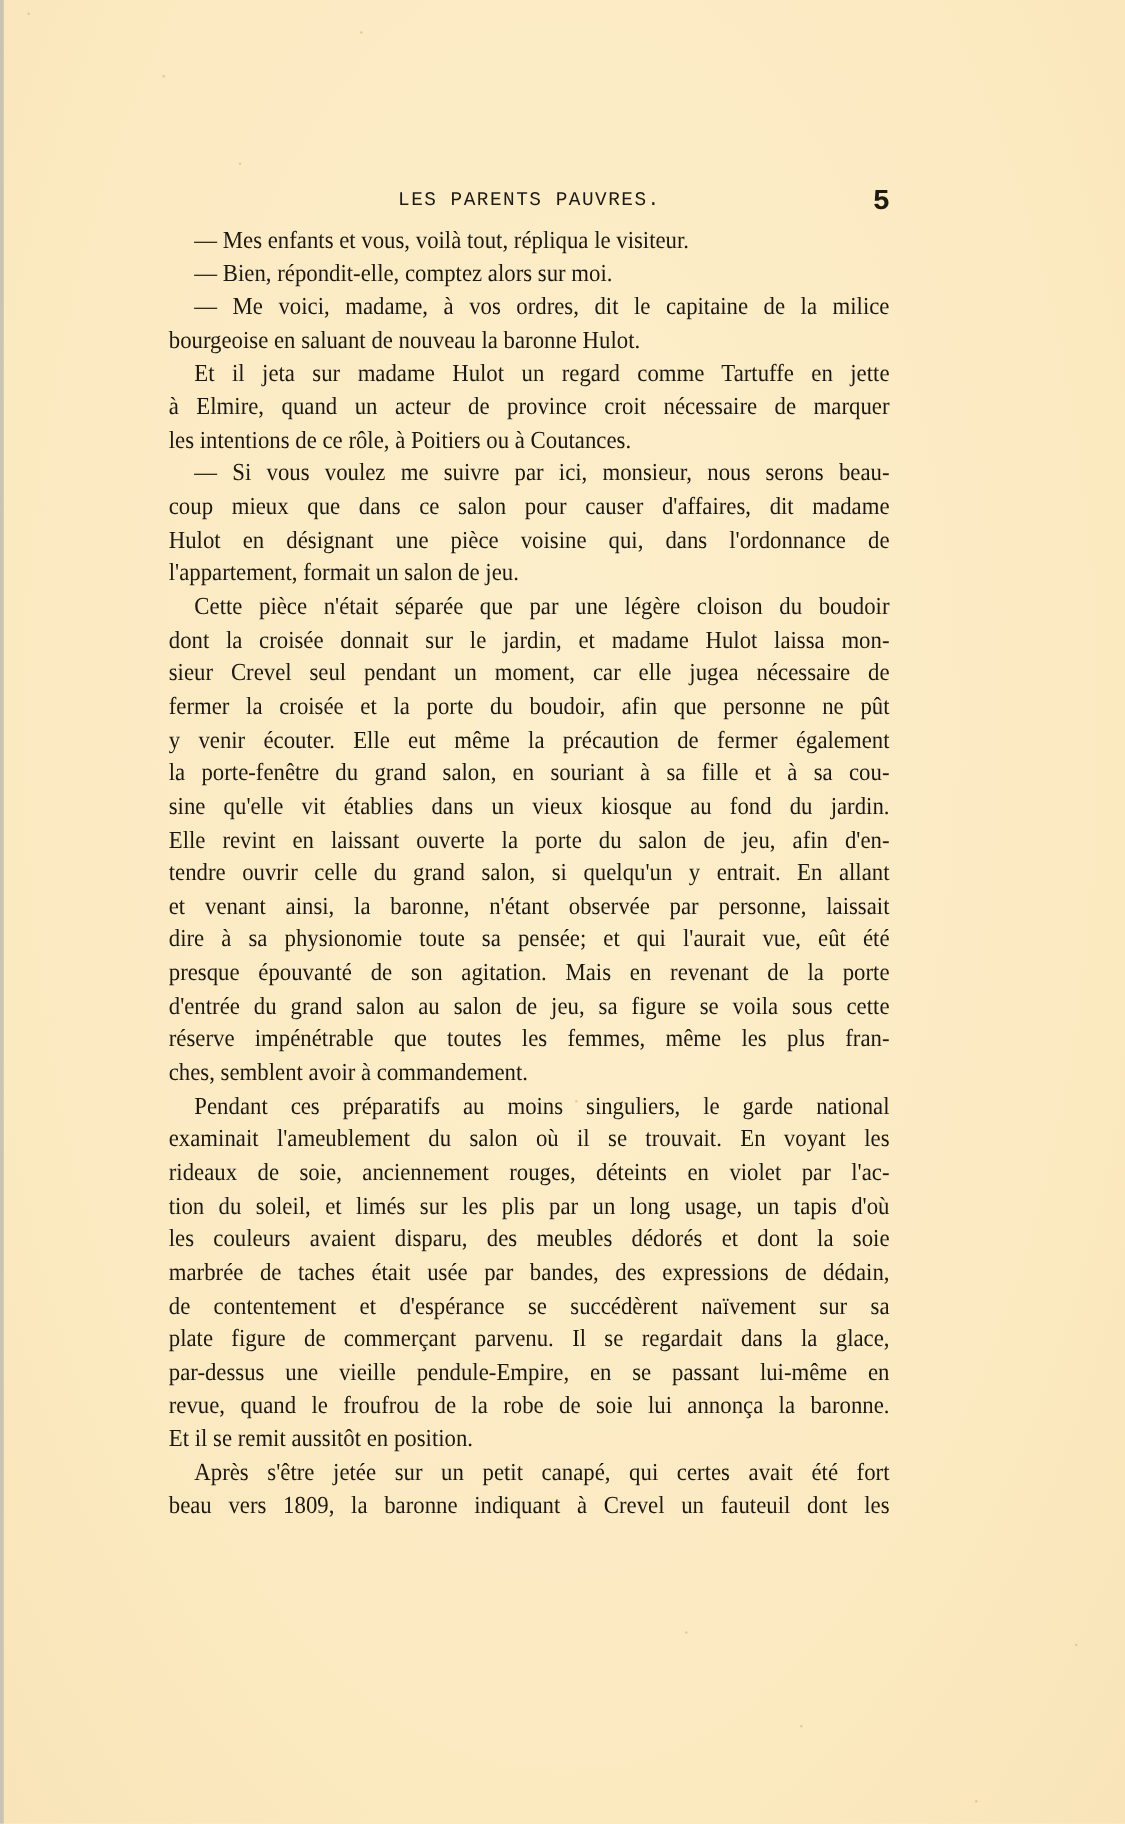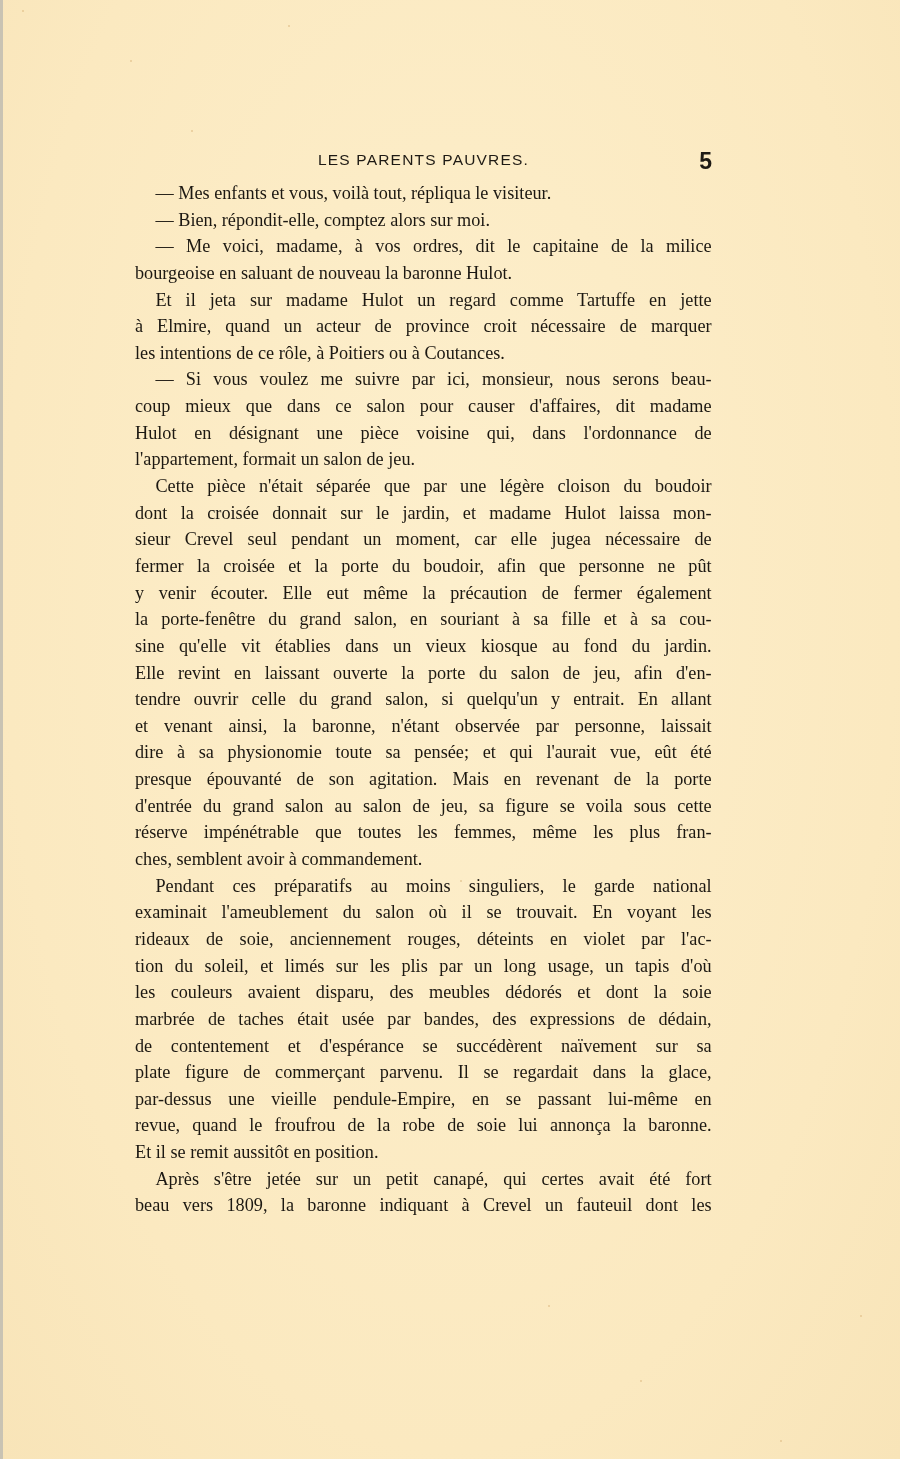--- a/index.html
+++ b/index.html
@@ -24,21 +24,21 @@
       left: 0; top: 0;
       width: 900px; height: 1459px;
       background: radial-gradient(ellipse at 50% 40%, #fdefcc 0%, #fbe9c0 70%, #f8e4b8 100%);
     }
     .running-head {
       position: absolute;
       top: 148px;
       left: 135px;
       width: 577px;
       height: 26px;
-      font-family: Liberation Sans, sans-serif;
+      font-family: Liberation Mono, monospace;
       color: #1e1a14;
     }
     .running-title {
       position: absolute;
       left: 0; right: 0;
       text-align: center;
       font-size: 15.5px;
       letter-spacing: 1.2px;
       top: 3px;
     }

